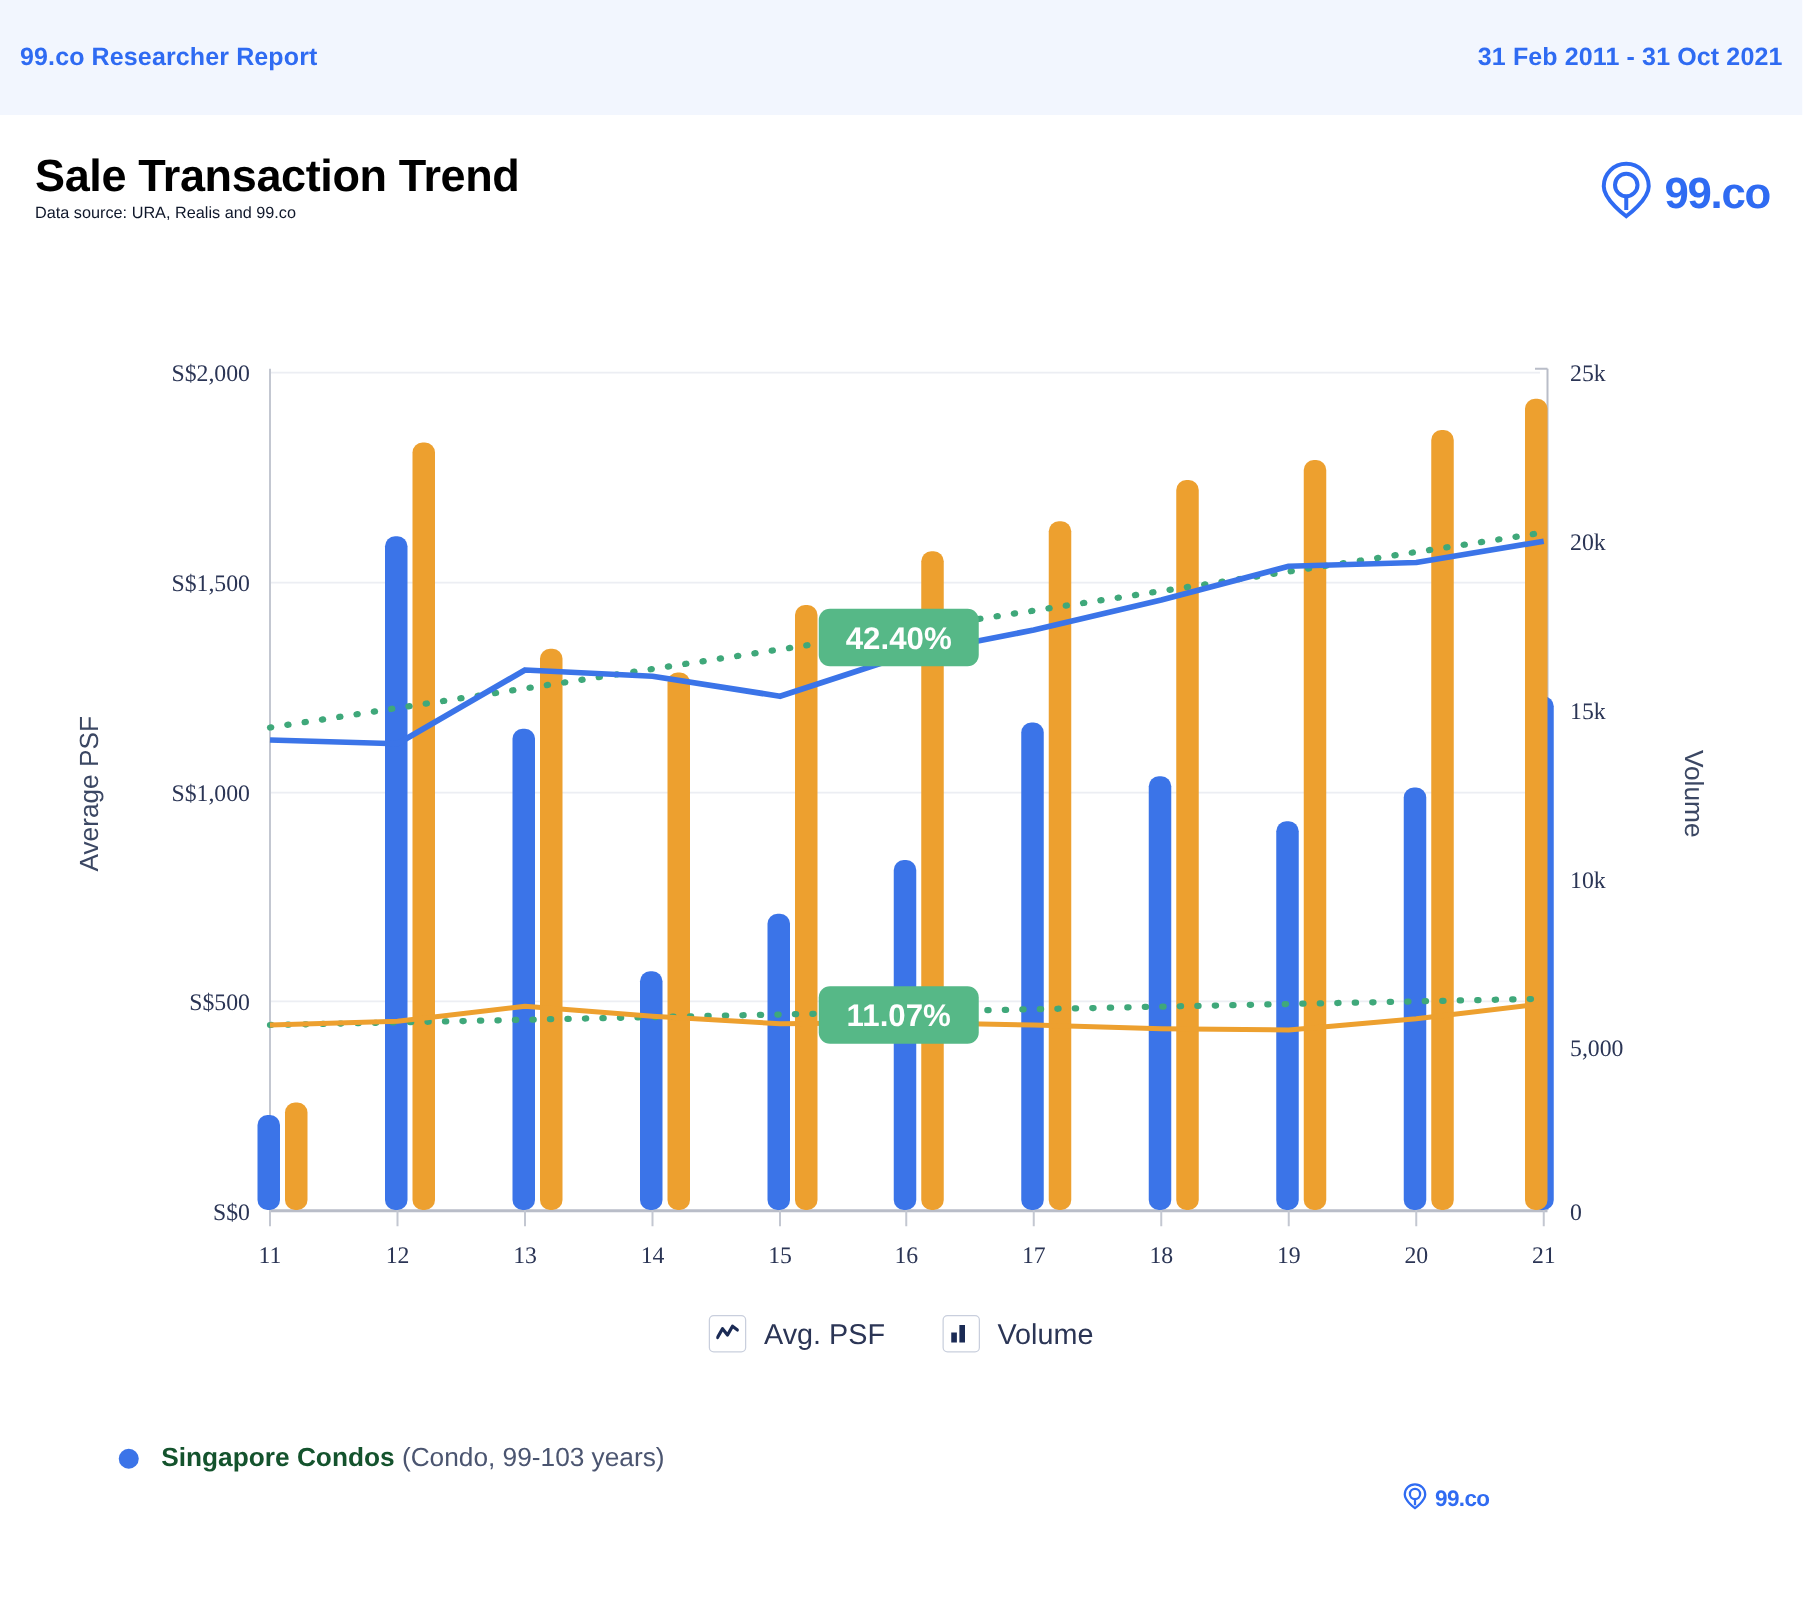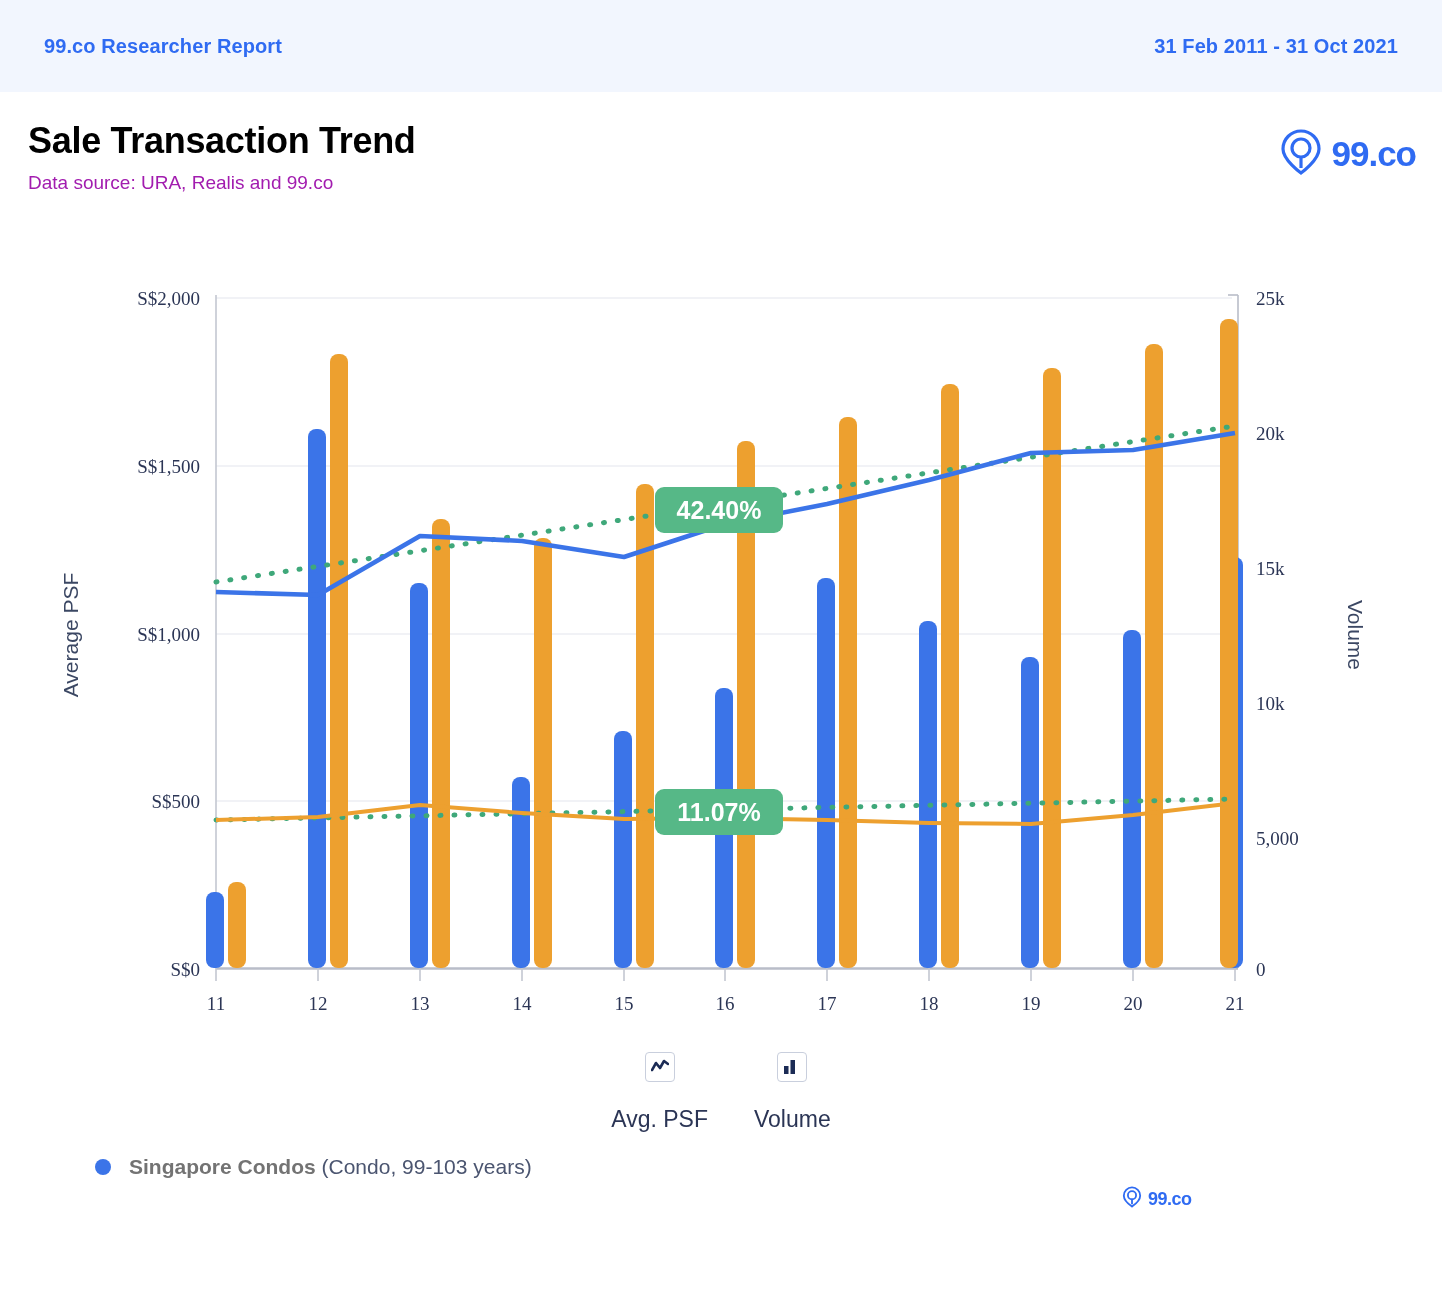--- a/index.html
+++ b/index.html
@@ -9,32 +9,32 @@
     font-family: "Liberation Sans", sans-serif;
     overflow: hidden;
   }
   .page { position: relative; width: 1442px; height: 1290px; background: #fff; }
 
   
   .topbar {
     position: absolute; left: 0; top: 0; width: 1442px; height: 92px;
     background: #f2f6fe;
     display: flex; align-items: center; justify-content: space-between;
-    padding: 0 44px;
+    padding: 0 16px;
   }
   .topbar-left, .topbar-right {
     color: #2f6bf2; font-size: 20px; font-weight: bold; letter-spacing: .1px;
   }
 
   
   .titleblock { position: absolute; left: 28px; top: 120px; }
   .title {
     font-size: 36px; font-weight: bold; color: #000000; letter-spacing: -.3px;
   }
-  .subtitle { font-size: 19px; color: #a21caf; margin-top: 10px; }
+  .subtitle { font-size: 13px; color: #0f172a; }
 
   .brand {
     position: absolute; right: 26px; top: 128px;
     display: flex; align-items: center; gap: 9px;
     color: #2f6bf2;
   }
   .brand-text { font-size: 35px; font-weight: bold; letter-spacing: -1px; }
 
   
   .chart-wrap { position: absolute; left: 0; top: 255px; width: 1442px; height: 770px; }
@@ -43,33 +43,33 @@
   .axis-title {
     fill: #3b4763; font-size: 21px;
   }
   .tick-label { fill: #2b3555; font-size: 19px; font-family: "Liberation Serif", serif; }
 
   
   .serieslegend {
     position: absolute; left: 0; top: 1052px; width: 1442px;
     display: flex; justify-content: center; align-items: center; gap: 46px;
   }
-  .sl-item { display: flex; align-items: center; gap: 24px; flex-direction: column; }
+  .sl-item { display: flex; align-items: center; gap: 14px; }
   .sl-box {
     width: 30px; height: 30px; border: 1px solid #c9cfdd; border-radius: 4px;
     background: #fff; display: flex; align-items: center; justify-content: center;
   }
   .sl-label { font-size: 23px; color: #2b3555; }
 
   
   .legend { position: absolute; left: 95px; top: 1155px; }
   .legend-row { display: flex; align-items: center; gap: 18px; margin-bottom: 16px; }
   .legend-dot { width: 16px; height: 16px; border-radius: 50%; flex: none; }
   .legend-text { font-size: 21px; color: #2b3555; }
-  .legend-text b { font-weight: bold; color: #737373; }
+  .legend-text b { font-weight: bold; color: #14532d; }
   .legend-text span { color: #4b5570; text-align: right; }
 
   
   .wm-badge {
     position: absolute; left: 1117px; top: 928px;
     background: #ffffff; padding: 3px 7px 3px 5px; border-radius: 3px;
     display: flex; align-items: center; gap: 6px;
   }
   .wm-text { color: #2f6bf2; font-size: 18px; font-weight: bold; letter-spacing: -.5px; }
 </style>

